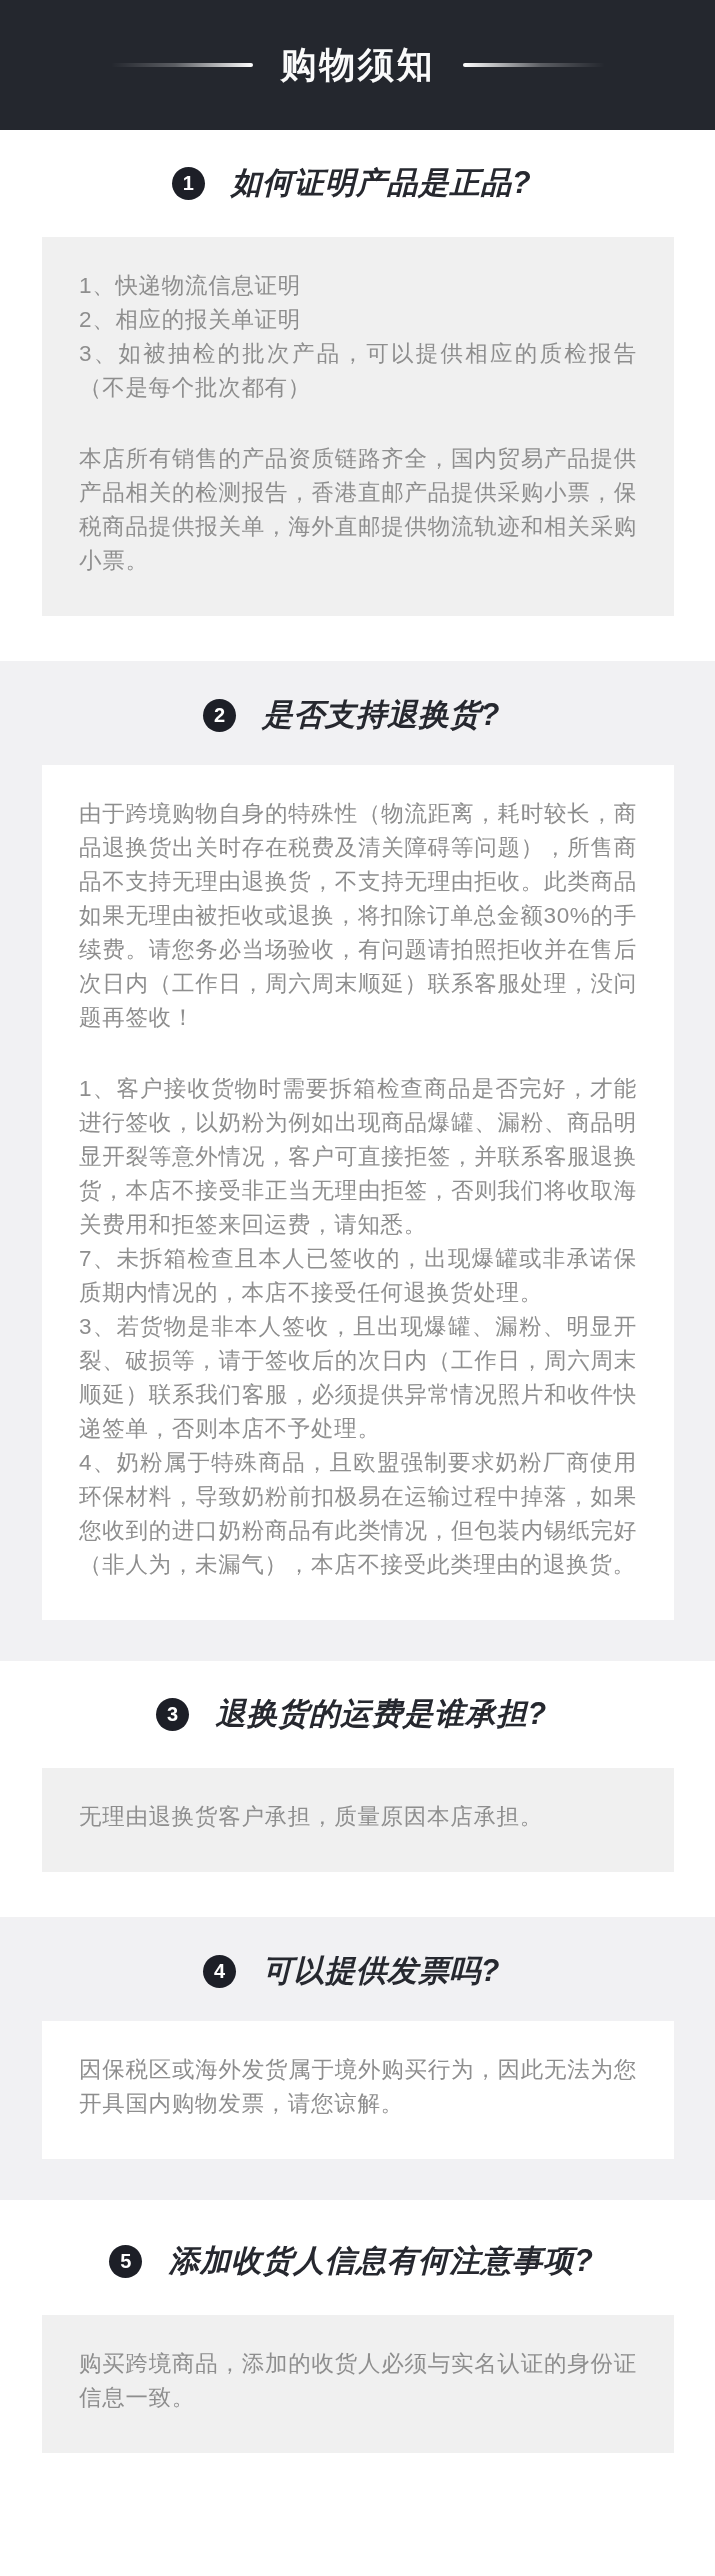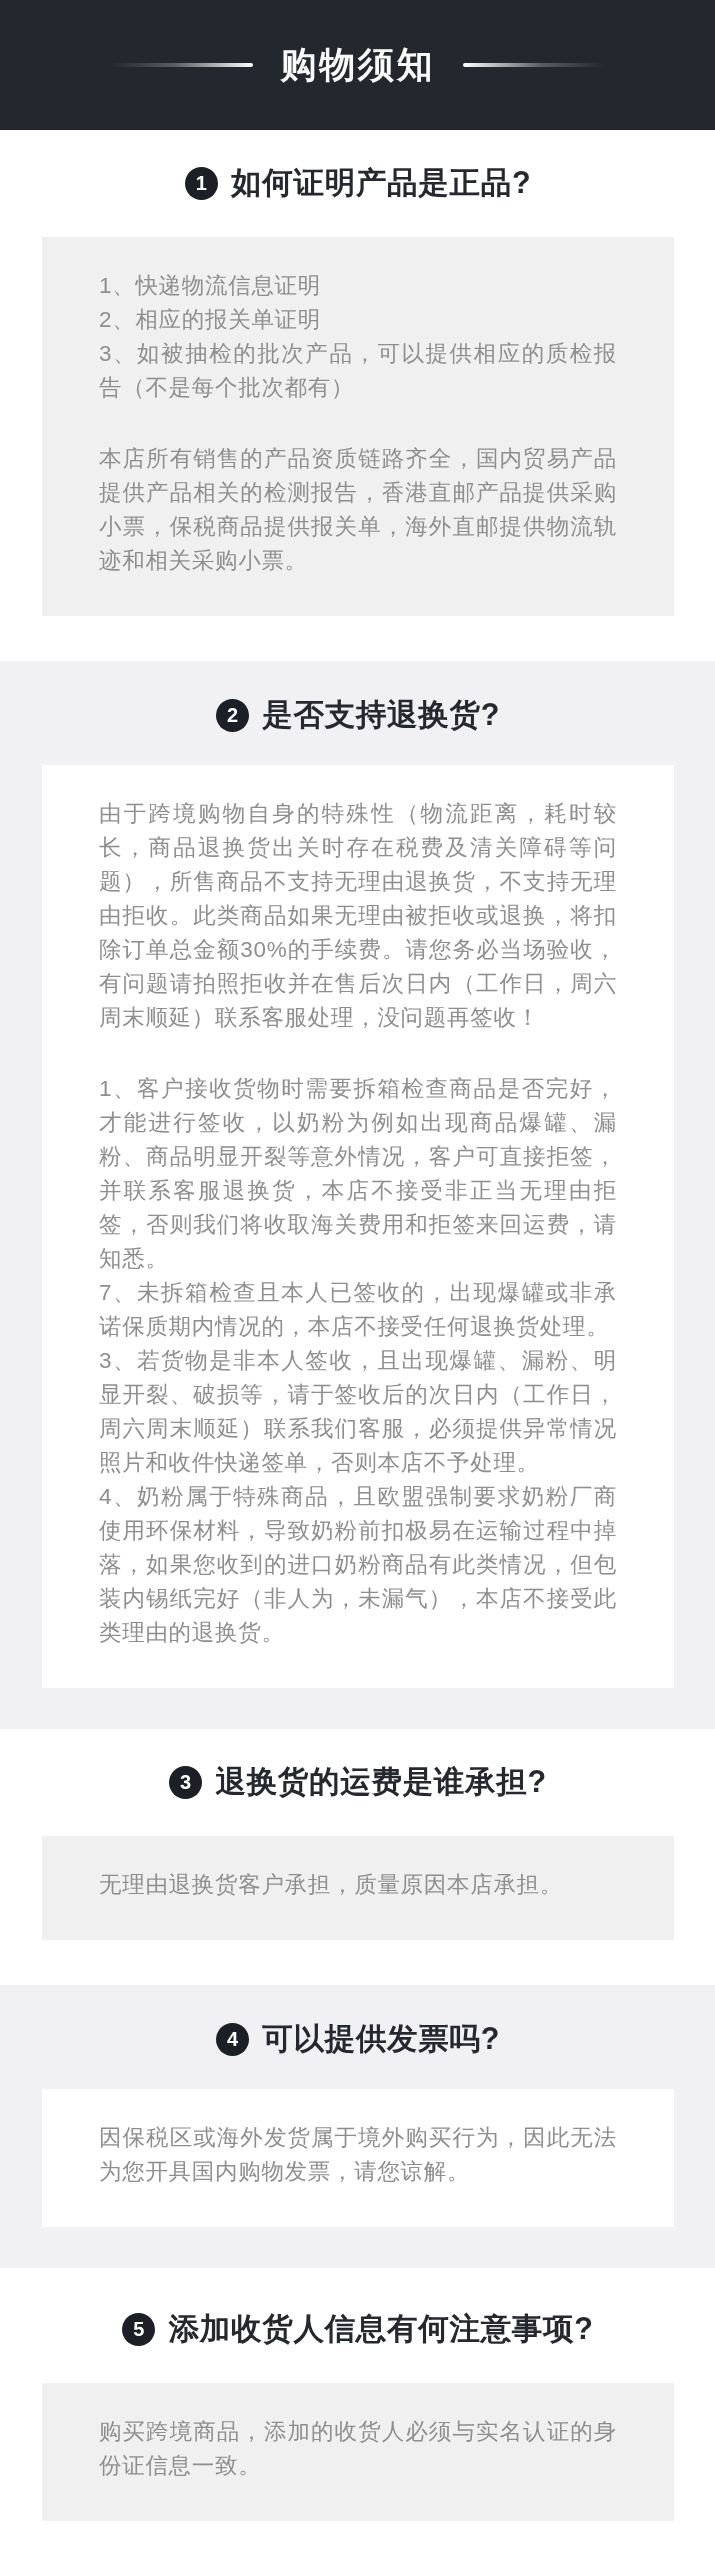--- a/index.html
+++ b/index.html
@@ -50,32 +50,33 @@
     border-radius: 50%;
     background: var(--badge-bg, #1d1f27);
     color: #ffffff;
     font-size: 20px;
     font-weight: 800;
     display: flex;
     align-items: center;
     justify-content: center;
   }
   .q-title {
-    margin: 0;
+    margin: 13px;
     font-size: 30.5px;
     font-weight: 800;
     color: var(--heading-text, #26282f);
     letter-spacing: 0.7px;
     white-space: nowrap;
+    font-style: italic;
   }
 
   
   .box {
     margin: 0 42px;
-    padding: 32px 57px 38px;
+    padding: 32px 37px 38px;
     font-size: 22.5px;
     line-height: 34px;
     letter-spacing: 0.7px;
     color: var(--body-text, #8e8e8e);
     text-align: justify;
   }
   .box p { margin: 0; }
   .box p.gap { margin-top: 37px; }
   .sec--plain .box { background: var(--box-bg, #f0f0f0); }
 

